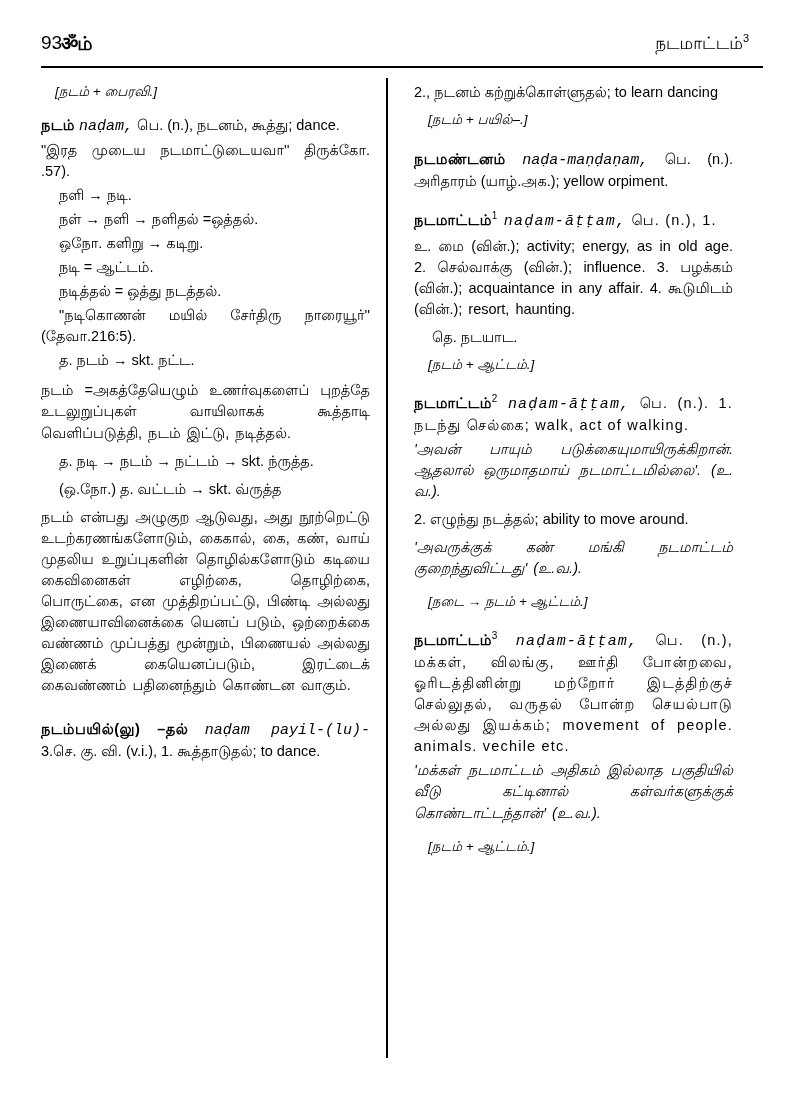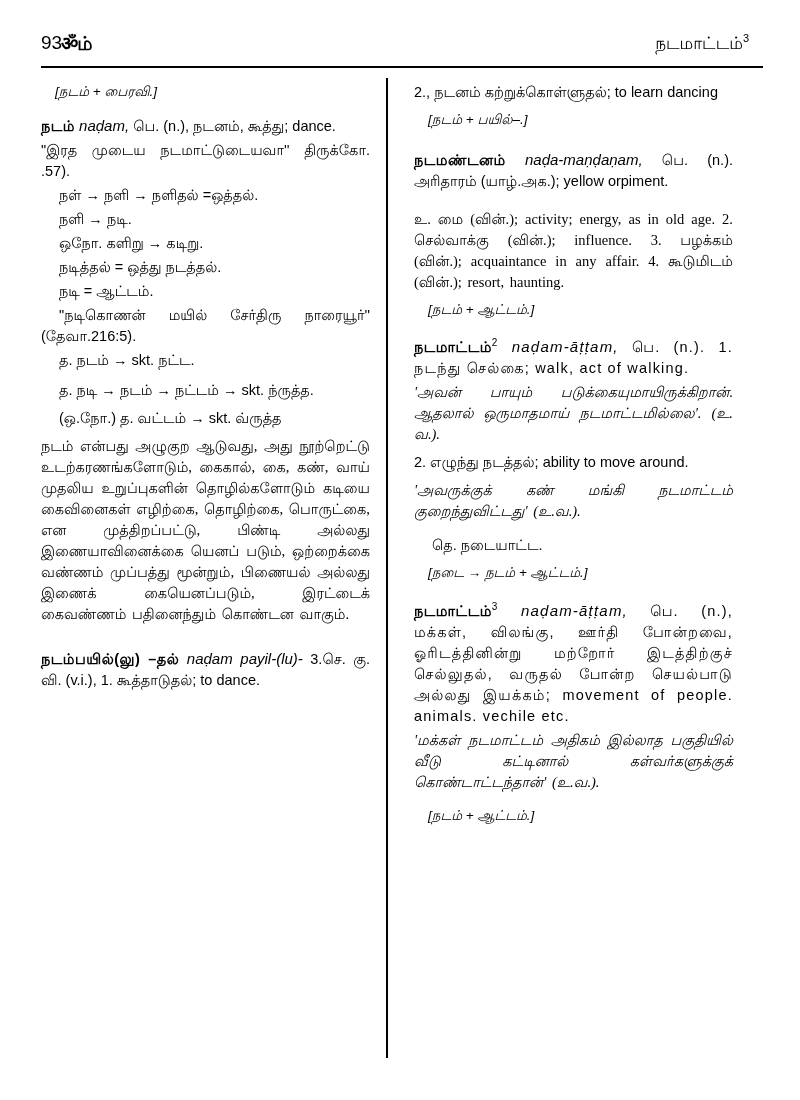--- a/index.html
+++ b/index.html
@@ -84,30 +84,29 @@
     font-size: 13.5px;
     margin-left: 14px;
   }
   .indent { text-indent: 18px; }
   .headword {
     font-weight: bold;
     letter-spacing: 0.5px;
   }
   .roman-ital {
     font-style: italic;
-    font-family: Liberation Sans, sans-serif;
+    font-family: Liberation Mono, monospace;
     font-size: 15px;
   }
   .quote { font-style: italic; }
   .tight { margin-bottom: 3px; }
   .letter-wide { letter-spacing: 1.2px; }
   .just-wide {
     text-align: justify;
     word-spacing: 2px;
-    font-family: Liberation Serif, serif;
   }
   .blk { margin-bottom: 11px; }
   sup { font-size: 10px; vertical-align: super; }
   .gap-sm { height: 6px; }
   .gap-md { height: 12px; }
 </style>
 </head>
 <body>
 
 <div class="page">
@@ -127,30 +126,31 @@
       <div class="gap-sm"></div>
 
       <div class="blk">
         <p class="tight">
           <span class="headword">நடம்</span>
           <span class="roman-ital">naḍam,</span>
           <span>பெ. (n.), நடனம், கூத்து; dance.</span>
         </p>
         <p class="tight">"இரத முடைய நடமாட்டுடையவா'' திருக்கோ. .57).</p>
 
+        <p class="indent tight">நளி → நடி.</p>
         <p class="indent tight">நள் → நளி → நளிதல் =ஒத்தல்.</p>
-        <p class="indent tight">நளி → நடி.</p>
         <p class="indent tight">ஒநோ. களிறு → கடிறு.</p>
+        <p class="indent tight">நடி = ஆட்டம்.</p>
         <p class="indent tight">நடித்தல் = ஒத்து நடத்தல்.</p>
-        <p class="indent tight">நடி = ஆட்டம்.</p>
         <p class="indent tight">"நடிகொணன் மயில் சேர்திரு நாரையூர்'' (தேவா.216:5).</p>
         <p class="indent tight">த. நடம் → skt. நட்ட.</p>
 
         <div class="gap-sm"></div>
 
+        <p class="just-wide">நடம் =அகத்தேயெழும் உணர்வுகளைப் புறத்தே உடலுறுப்புகள் வாயிலாகக் கூத்தாடி வெளிப்படுத்தி, நடம் இட்டு, நடித்தல்.</p>
 
         <p class="indent">த. நடி → நடம் → நட்டம் → skt. ந்ருத்த.</p>
         <p class="indent">(ஒ.நோ.) த. வட்டம் → skt. வ்ருத்த</p>
 
         <p class="just-wide">நடம் என்பது அழுகுற ஆடுவது, அது நூற்றெட்டு உடற்கரணங்களோடும், கைகால், கை, கண், வாய் முதலிய உறுப்புகளின் தொழில்களோடும் கடியை கைவினைகள் எழிற்கை, தொழிற்கை, பொருட்கை, என முத்திறப்பட்டு, பிண்டி அல்லது இணையாவினைக்கை யெனப் படும், ஒற்றைக்கை வண்ணம் முப்பத்து மூன்றும், பிணையல் அல்லது இணைக் கையெனப்படும், இரட்டைக் கைவண்ணம் பதினைந்தும் கொண்டன வாகும்.</p>
 
       </div>
 
       <div class="gap-md"></div>
 
@@ -177,37 +177,42 @@
         <p>
           <span class="headword">நடமண்டனம்</span>
           <span class="roman-ital">naḍa-maṇḍaṇam,</span>
           <span>பெ. (n.). அரிதாரம் (யாழ்.அக.); yellow orpiment.</span>
         </p>
       </div>
 
       <div class="gap-sm"></div>
 
       <div class="blk">
+        <p class="tight letter-wide">
+          <span class="headword">நடமாட்டம்</span><sup>1</sup>
+          <span class="roman-ital">naḍam-āṭṭam,</span>
+          <span>பெ. (n.), 1.</span>
+        </p>
         <p class="just-wide">உ. மை (வின்.); activity; energy, as in old age. 2. செல்வாக்கு (வின்.); influence. 3. பழக்கம் (வின்.); acquaintance in any affair. 4. கூடுமிடம் (வின்.); resort, haunting.</p>
+        <p class="indent">தெ. நடயாட.</p>
         <p class="bracket">[நடம் + ஆட்டம்.]</p>
       </div>
 
       <div class="gap-sm"></div>
 
       <div class="blk">
         <p class="tight letter-wide">
           <span class="headword">நடமாட்டம்</span><sup>2</sup>
           <span class="roman-ital">naḍam-āṭṭam,</span>
           <span>பெ. (n.). 1. நடந்து செல்கை; walk, act of walking.</span>
         </p>
         <p class="quote just-wide">'அவன் பாயும் படுக்கையுமாயிருக்கிறான். ஆதலால் ஒருமாதமாய் நடமாட்டமில்லை'. (உ. வ.).</p>
         <p>2. எழுந்து நடத்தல்; ability to move around.</p>
         <p class="quote just-wide">'அவருக்குக் கண் மங்கி நடமாட்டம் குறைந்துவிட்டது' (உ.வ.).</p>
         <div class="gap-sm"></div>
-        <p class="indent">தெ. நடையாட்ட.</p>
         <p class="bracket">[நடை → நடம் + ஆட்டம்.]</p>
       </div>
 
       <div class="gap-sm"></div>
 
       <div class="blk">
         <p class="tight letter-wide">
           <span class="headword">நடமாட்டம்</span><sup>3</sup>
           <span class="roman-ital">naḍam-āṭṭam,</span>
           <span>பெ. (n.), மக்கள், விலங்கு, ஊர்தி போன்றவை, ஓரிடத்தினின்று மற்றோர் இடத்திற்குச் செல்லுதல், வருதல் போன்ற செயல்பாடு அல்லது இயக்கம்; movement of people. animals. vechile etc.</span>

